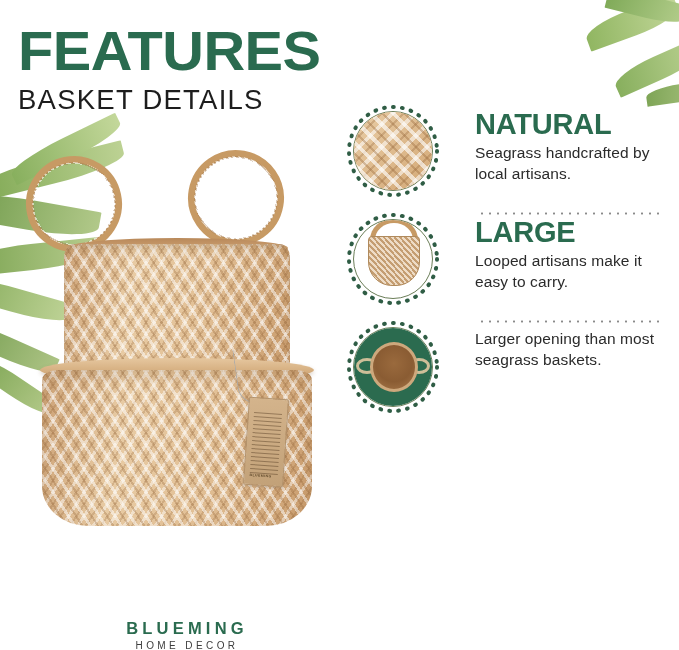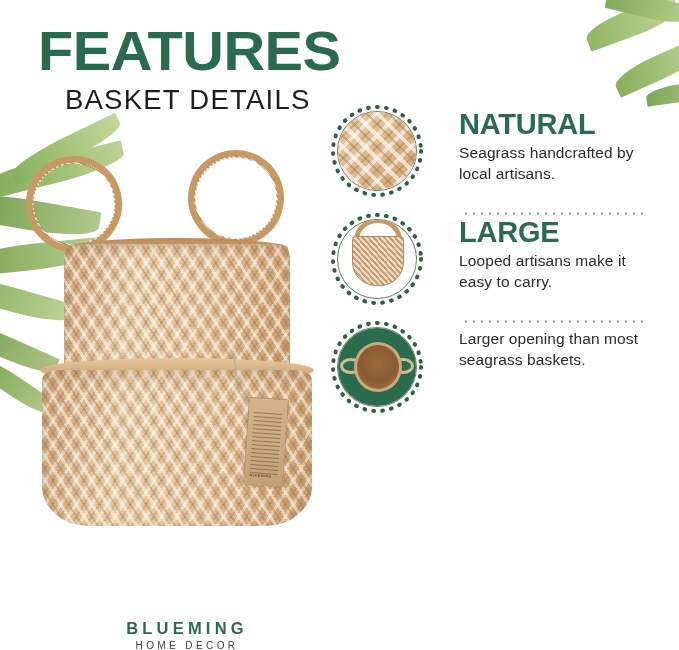--- a/index.html
+++ b/index.html
@@ -6,21 +6,21 @@
   html,body { width:679px; height:650px; }
   body {
     font-family:"Liberation Sans", sans-serif;
     background:#ffffff;
     position:relative;
     overflow:hidden;
   }
   .page { position:absolute; inset:0; background:#fff; }
 
   
-  .header { position:absolute; left:38px; top:24px;text-align:center; }
+  .header { position:absolute; left:18px; top:24px; }
   .title {
     font-family:"Liberation Sans", sans-serif;
     font-size:56px; font-weight:bold;
     color:#2A6B4F; letter-spacing:-0.5px;
     line-height:0.98; transform:scaleX(1.03); transform-origin:left center;
   }
   .subtitle {
     margin-top:6px; font-size:27px; font-weight:300;
     color:#1d1d1d; letter-spacing:1.2px;
     transform:scaleX(1.02); transform-origin:left center;
@@ -99,21 +99,21 @@
     letter-spacing:.5px; color:#5a4326; font-weight:bold;
   }
   .tag-string {
     position:absolute; left:198px; top:140px; width:26px; height:56px;
     border-left:1px solid rgba(170,170,170,.9);
     border-bottom:1px solid rgba(170,170,170,.9);
     border-radius:0 0 0 18px; transform:rotate(-8deg);
   }
 
   
-  .features { position:absolute; left:329px; top:103px; width:330px; }
+  .features { position:absolute; left:345px; top:103px; width:330px; }
   .feature { position:relative; height:108px; display:flex; align-items:flex-start; }
 
   .icon-wrap { position:relative; width:96px; height:96px; flex:0 0 96px; }
   .dot-ring { position:absolute; inset:0; }
   .icon-circle {
     position:absolute; left:8px; top:8px; width:80px; height:80px;
     border-radius:50%; overflow:hidden; border:1px solid #6b7e58;
   }
   .ic-weave {
     width:100%; height:100%;

